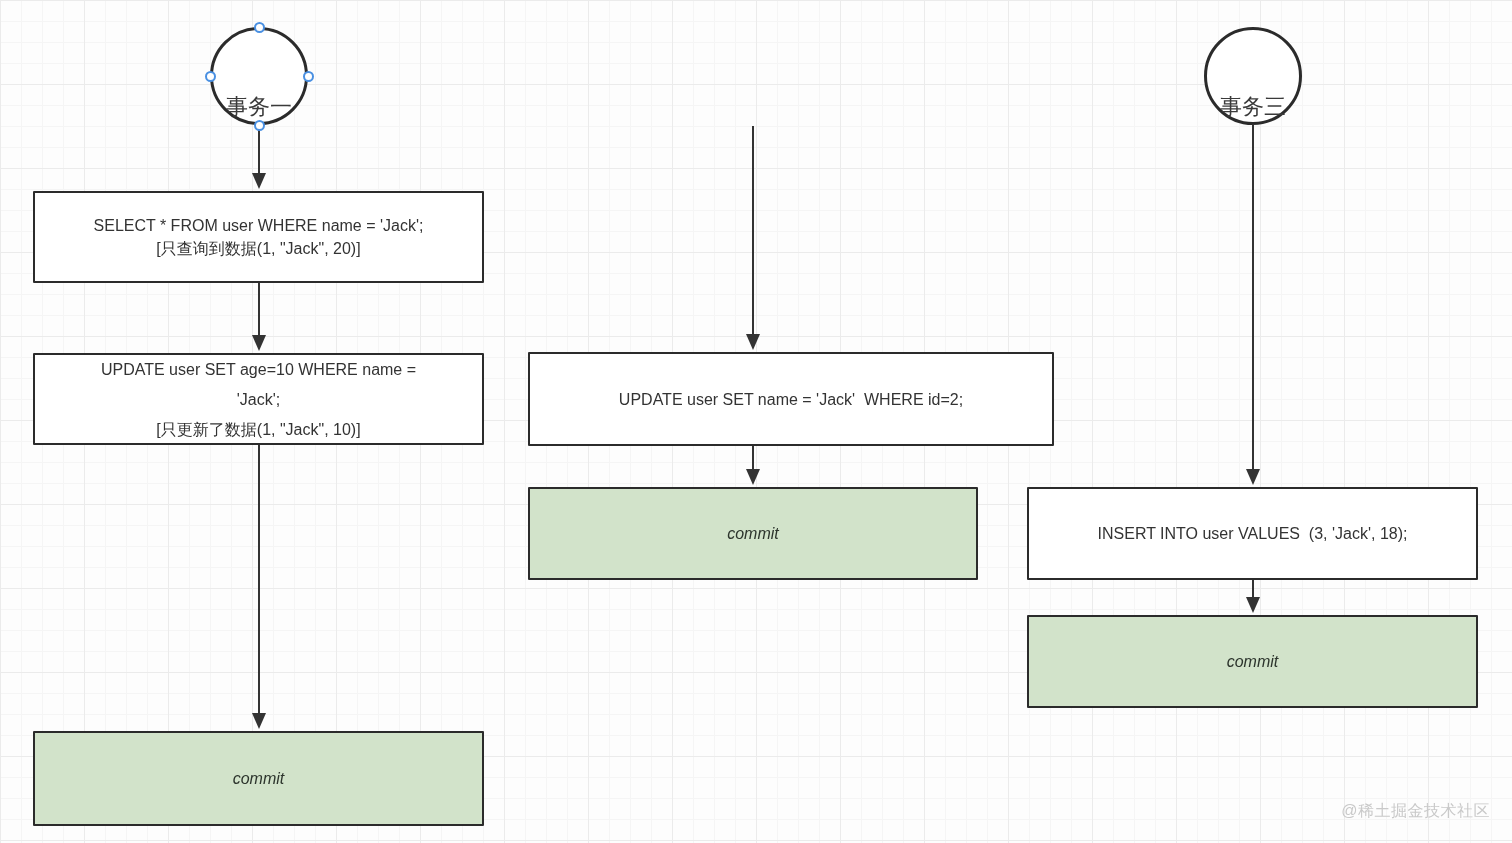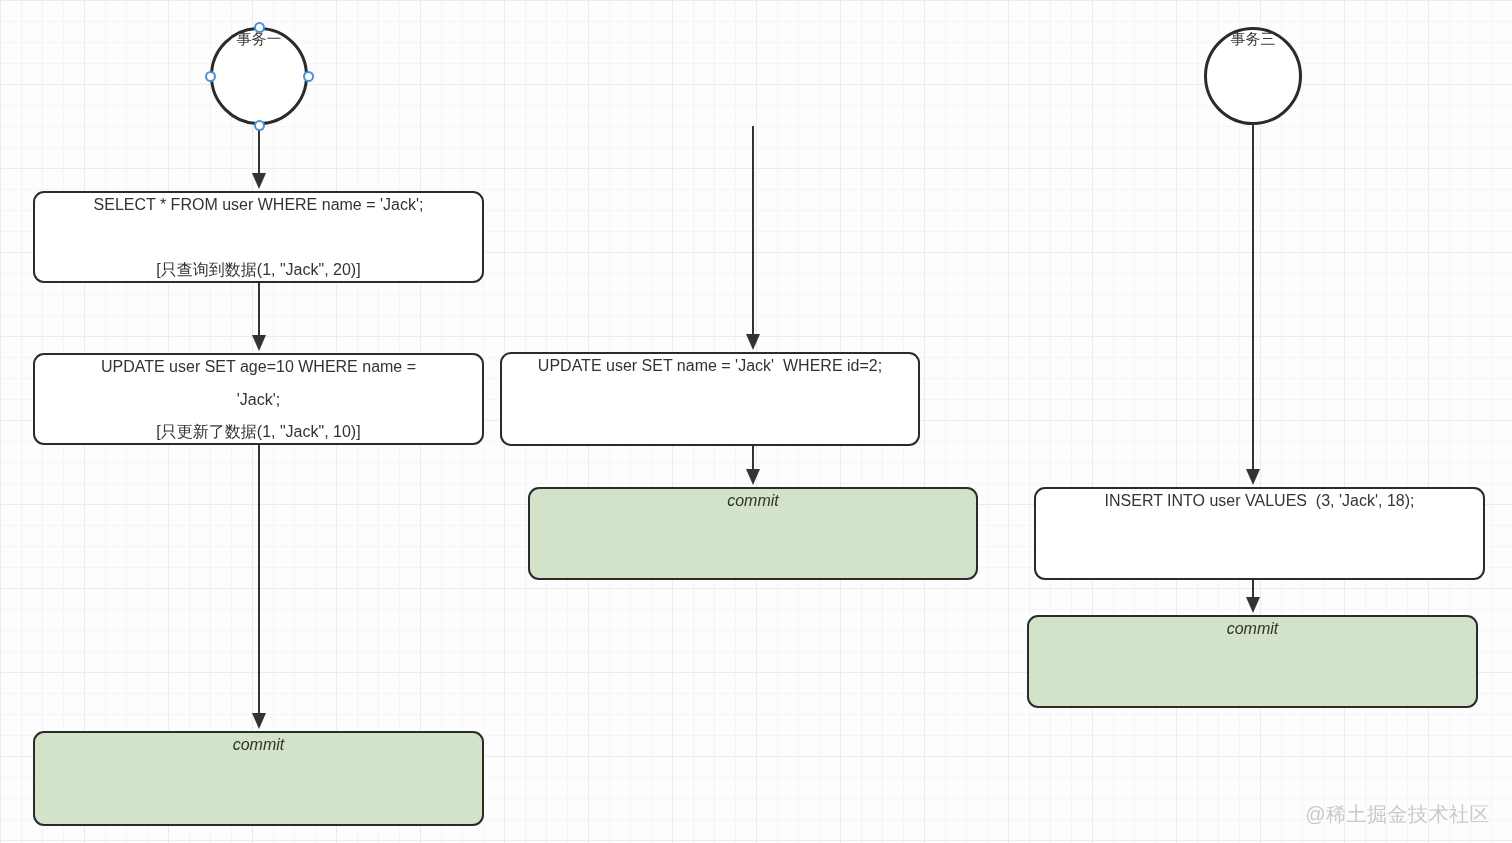--- a/index.html
+++ b/index.html
@@ -31,23 +31,23 @@
     height: 98px;
   }
   .circle {
     box-sizing: border-box;
     width: 98px;
     height: 98px;
     border: 3px solid #2b2b2b;
     border-radius: 50%;
     background: #fff;
     display: flex;
-    align-items: flex-start;
+    align-items: flex-end;
     justify-content: center;
-    font-size: 15px;
+    font-size: 22px;
     color: #3a3a3a;
   }
   .handle {
     position: absolute;
     box-sizing: border-box;
     width: 11px;
     height: 11px;
     border: 2px solid #4a90e2;
     border-radius: 50%;
     background: #fff;
@@ -57,25 +57,25 @@
   .handle.w { left: -5.5px; top: 43.5px; }
   .handle.e { left: 92.5px; top: 43.5px; }
   .handle.s { left: 43.5px; top: 92.5px; }
 
   
   .box {
     position: absolute;
     box-sizing: border-box;
     background: #fff;
     border: 2.5px solid #2b2b2b;
-    border-radius: 11px;
+    border-radius: 1px;
     display: flex;
     flex-direction: column;
     align-items: center;
-    justify-content: space-between;
+    justify-content: center;
     text-align: center;
     font-size: 16px;
     line-height: 23px;
     color: #333;
     z-index: 2;
   }
   .box .line { white-space: pre; }
   .box.commit {
     background: #d2e3ca;
     color: #2d352d;
@@ -104,21 +104,21 @@
     height: 0;
     border-left: 7px solid transparent;
     border-right: 7px solid transparent;
     border-top: 16px solid #333;
   }
 
   .watermark {
     position: absolute;
     right: 22px;
     top: 801px;
-    font-size: 20px;
+    font-size: 16px;
     color: #c9c9c9;
     letter-spacing: 0.5px;
     z-index: 2;
   }
 </style>
 </head>
 <body>
 
 <div class="canvas">
 
@@ -140,42 +140,42 @@
   <div class="box" style="left:33px; top:191px; width:451px; height:92px;">
     <div class="line">SELECT * FROM user WHERE name = 'Jack';</div>
     <div class="line">[只查询到数据(1, "Jack", 20)]</div>
   </div>
 
   <div class="arrow" style="left:251px; top:283px; height:68px;">
     <div class="shaft"></div>
     <div class="head"></div>
   </div>
 
-  <div class="box" style="left:33px; top:353px; width:451px; height:92px;">
+  <div class="box" style="left:33px; top:353px; width:451px; height:92px;gap:7px;">
     <div class="line">UPDATE user SET age=10 WHERE name =</div>
     <div class="line">'Jack';</div>
     <div class="line">[只更新了数据(1, "Jack", 10)]</div>
   </div>
 
   <div class="arrow" style="left:251px; top:445px; height:284px;">
     <div class="shaft"></div>
     <div class="head"></div>
   </div>
 
   <div class="box commit" style="left:33px; top:731px; width:451px; height:95px;">
     <div class="line">commit</div>
   </div>
 
 
   <div class="arrow" style="left:745px; top:126px; height:224px;">
     <div class="shaft"></div>
     <div class="head"></div>
   </div>
 
-  <div class="box" style="left:500px; top:352px; width:420px; height:94px;">
+  <div class="box" style="left:528px; top:352px; width:526px; height:94px;">
     <div class="line">UPDATE user SET name = 'Jack'  WHERE id=2;</div>
   </div>
 
   <div class="arrow" style="left:745px; top:446px; height:39px;">
     <div class="shaft"></div>
     <div class="head"></div>
   </div>
 
   <div class="box commit" style="left:528px; top:487px; width:450px; height:93px;">
     <div class="line">commit</div>
@@ -185,21 +185,21 @@
     <div class="circle">
       <span>事务三</span>
     </div>
   </div>
 
   <div class="arrow" style="left:1245px; top:124px; height:361px;">
     <div class="shaft"></div>
     <div class="head"></div>
   </div>
 
-  <div class="box" style="left:1027px; top:487px; width:451px; height:93px;margin-left:7px;">
+  <div class="box" style="left:1027px; top:487px; width:451px; height:93px;">
     <div class="line">INSERT INTO user VALUES  (3, 'Jack', 18);</div>
   </div>
 
   <div class="arrow" style="left:1245px; top:580px; height:33px;">
     <div class="shaft"></div>
     <div class="head"></div>
   </div>
 
   <div class="box commit" style="left:1027px; top:615px; width:451px; height:93px;">
     <div class="line">commit</div>

